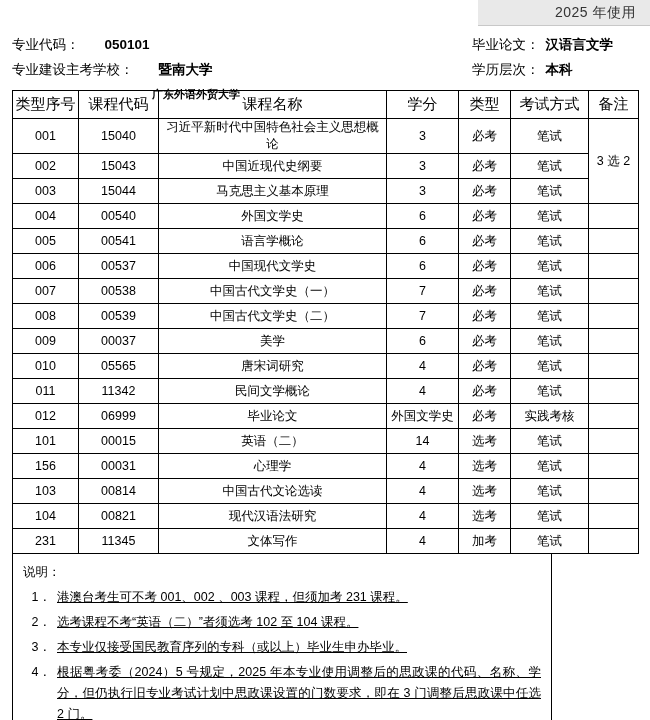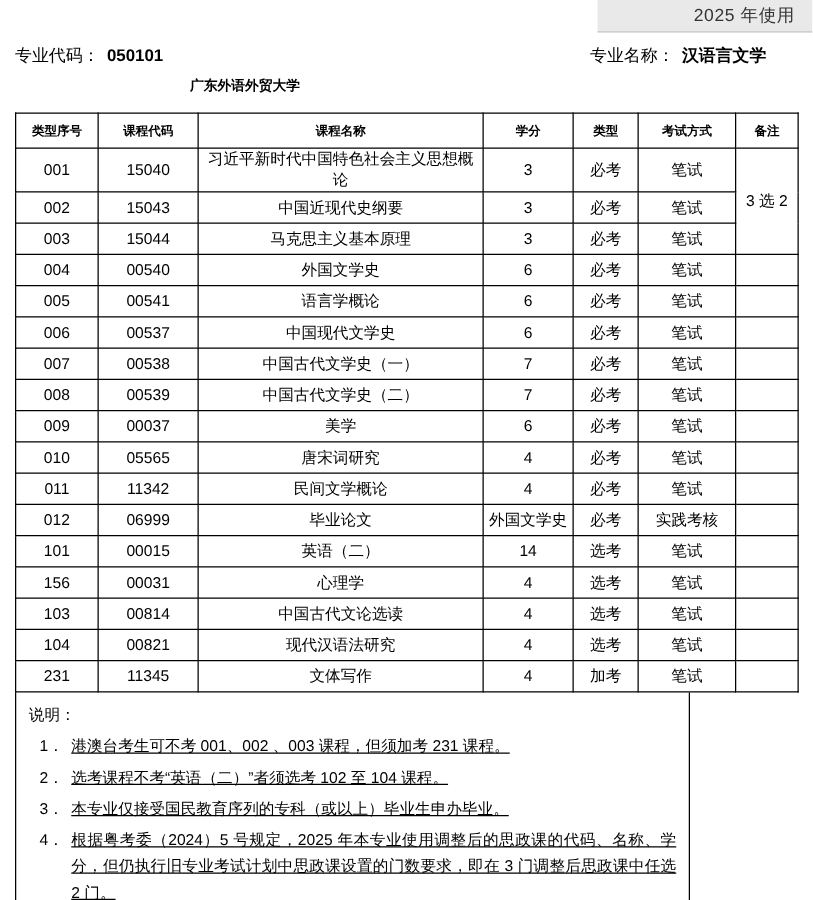--- a/index.html
+++ b/index.html
@@ -53,20 +53,21 @@
     display: flex;
     align-items: baseline;
     font-size: 13.5px;
     line-height: 22px;
     margin-bottom: 3px;
   }
   .hdr-left {
     width: 460px;
     display: flex;
     align-items: center;
+    gap: 19px;
   }
   .hdr-label {
     white-space: nowrap;
   }
   .hdr-value {
     font-weight: bold;
     margin-left: 6px;
     white-space: nowrap;
   }
   .hdr-right {
@@ -89,23 +90,23 @@
   }
   table.course th, table.course td {
     border: 1px solid #000000;
     font-size: 12.5px;
     height: 25px;
     text-align: center;
     padding: 0 2px;
     box-sizing: border-box;
   }
   table.course th {
-    font-weight: bold;
+    font-weight: normal;
     height: 28px;
-    font-size: 10px;
+    font-size: 15px;
   }
   td.name {
     text-align: left;
     padding-left: 8px;
   }
   .col-seq { width: 66px; }
   .col-code { width: 80px; }
   .col-name { width: 228px; }
   .col-credit { width: 72px; }
   .col-type { width: 52px; }
@@ -151,22 +152,32 @@
     <span>2025 年使用</span>
   </div>
 
   <div class="header">
     <div class="hdr-row">
       <div class="hdr-left">
         <span class="hdr-label">专业代码：</span>
         <span class="hdr-value">050101</span>
       </div>
       <div class="hdr-right">
-        <span class="hdr-label">专业名称：</span>
+        <span class="hdr-label">毕业论文：</span>
         <span class="hdr-value">汉语言文学</span>
+      </div>
+    </div>
+    <div class="hdr-row">
+      <div class="hdr-left">
+        <span class="hdr-label">专业建设主考学校：</span>
+        <span class="hdr-value">暨南大学</span>
+      </div>
+      <div class="hdr-right">
+        <span class="hdr-label">学历层次：</span>
+        <span class="hdr-value">本科</span>
       </div>
     </div>
     <div class="hdr-school2">广东外语外贸大学</div>
   </div>
 
   <table class="course">
     <colgroup>
       <col class="col-seq">
         <col class="col-code">
         <col class="col-name">

